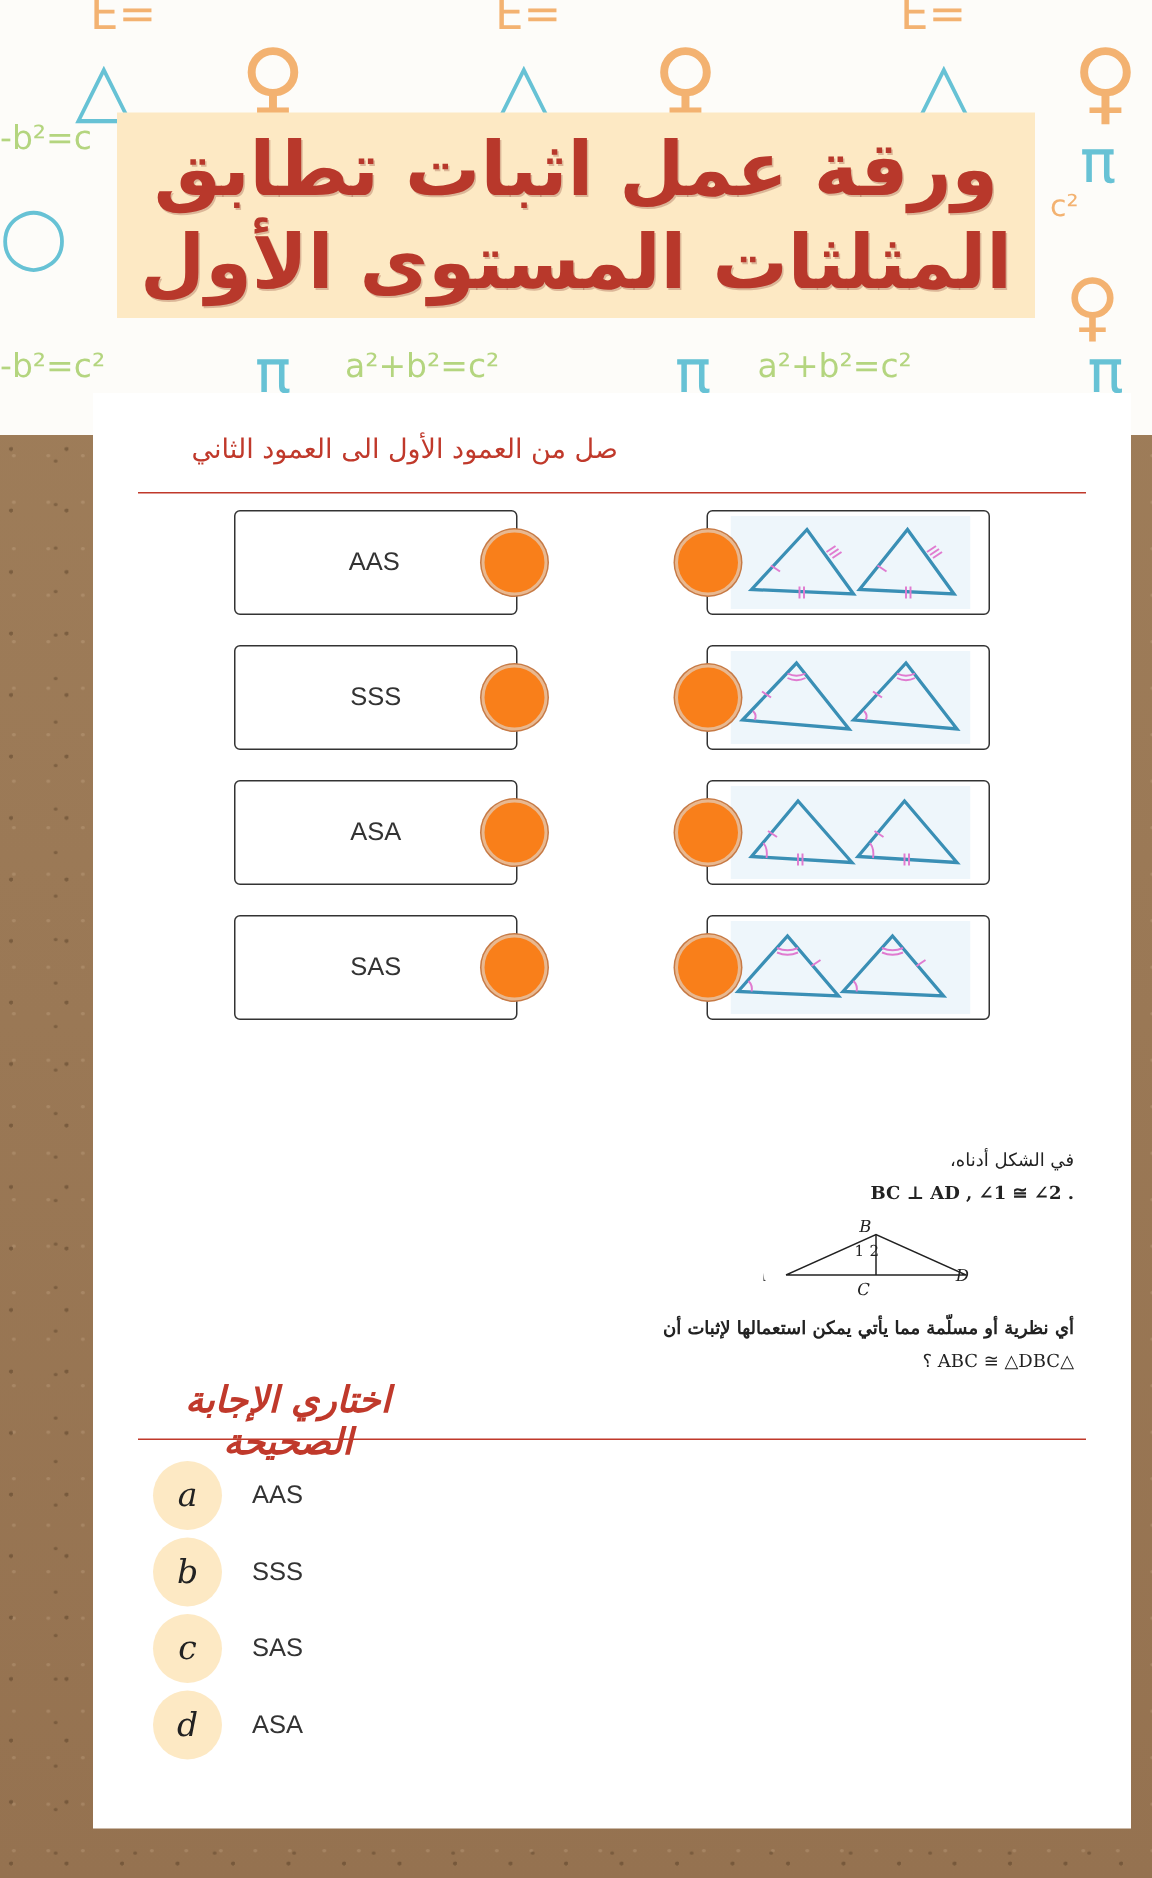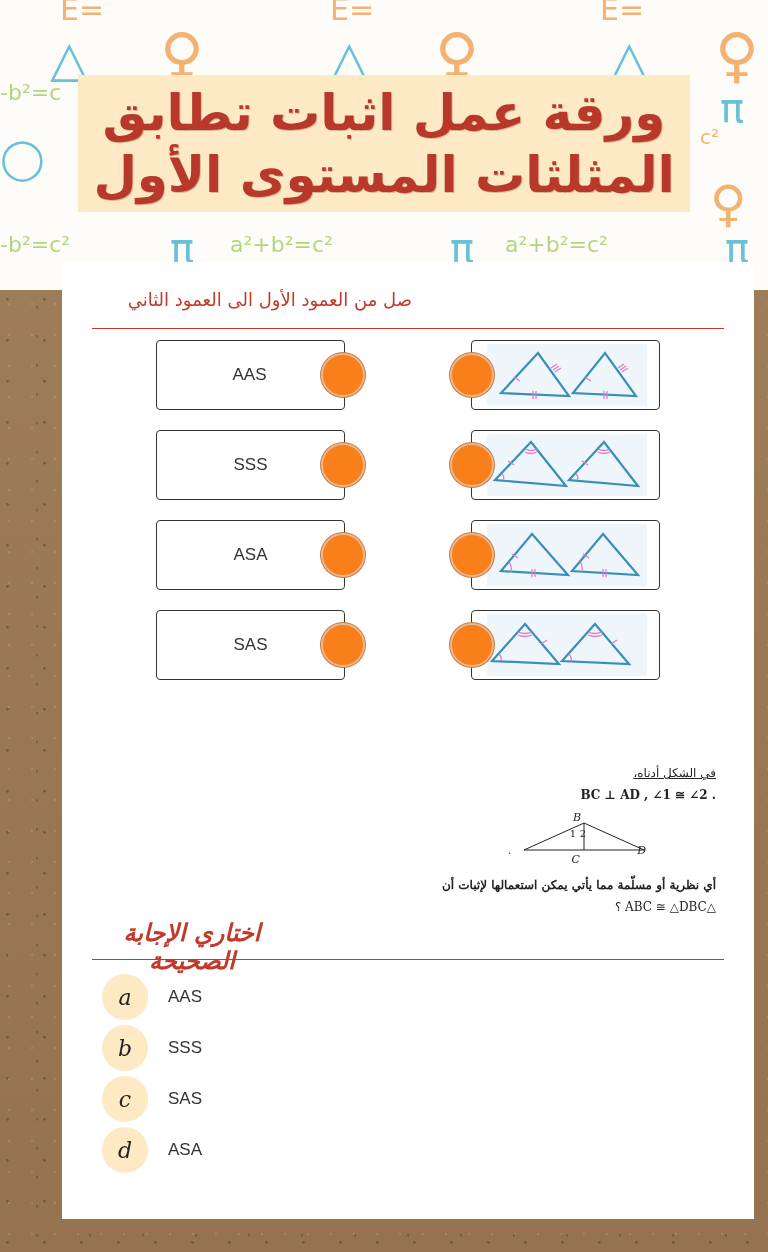--- a/index.html
+++ b/index.html
@@ -205,21 +205,21 @@
   <div class="dot" style="left:259px;top:91px;"></div>
   <div class="dot" style="left:259px;top:181px;"></div>
   <div class="dot" style="left:259px;top:271px;"></div>
   <div class="dot" style="left:259px;top:361px;"></div>
   <div class="dot" style="left:388px;top:91px;"></div>
   <div class="dot" style="left:388px;top:181px;"></div>
   <div class="dot" style="left:388px;top:271px;"></div>
   <div class="dot" style="left:388px;top:361px;"></div>
 
   <div class="question-img">
-    <div class="q-line" style="top:6px;text-decoration:underline;">في الشكل أدناه،</div>
+    <div class="q-line" style="top:6px;">في الشكل أدناه،</div>
     <div class="q-line q-math" style="top:28px;font-weight:bold;">BC ⊥ AD , ∠1 ≅ ∠2 .</div>
     <svg style="position:absolute;left:85px;top:50px;" width="150" height="56" viewBox="0 0 150 56">
       <polyline points="15,40 75,13 135,40 15,40" fill="none" stroke="#222" stroke-width="1"></polyline>
       <line x1="75" y1="13" x2="75" y2="40" stroke="#222" stroke-width="1"></line>
       <text x="72" y="11" font-size="11" font-style="italic" font-family="DejaVu Serif, serif" fill="#222">B</text>
       <text x="2" y="44" font-size="11" font-style="italic" font-family="DejaVu Serif, serif" fill="#222">A</text>
       <text x="137" y="44" font-size="11" font-style="italic" font-family="DejaVu Serif, serif" fill="#222">D</text>
       <text x="71" y="53" font-size="11" font-style="italic" font-family="DejaVu Serif, serif" fill="#222">C</text>
       <text x="67" y="27" font-size="10" font-family="DejaVu Serif, serif" fill="#222">1</text>
       <text x="77" y="27" font-size="10" font-family="DejaVu Serif, serif" fill="#222">2</text>

